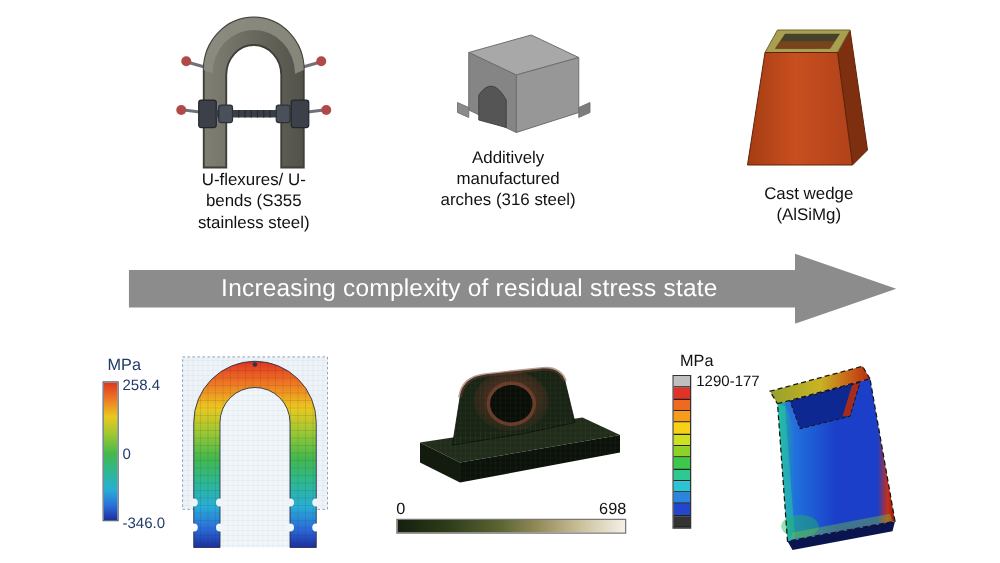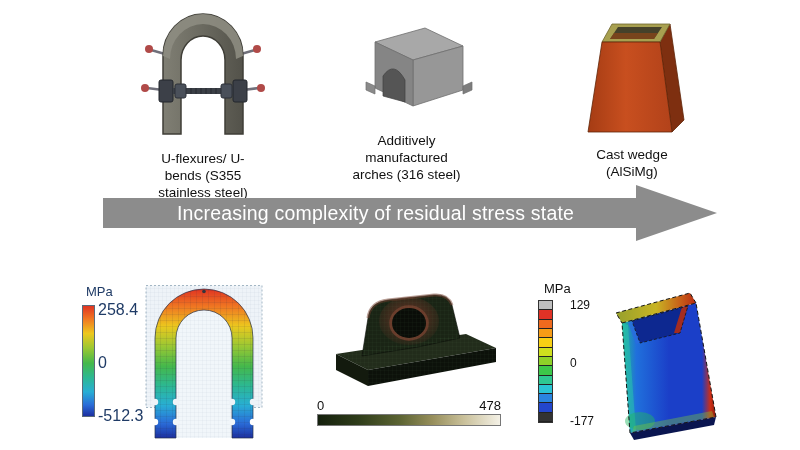--- a/index.html
+++ b/index.html
@@ -1,54 +1,54 @@
 <!DOCTYPE html>
 <html><head>
 <meta charset="utf-8">
 <style>
   * { margin:0; padding:0; box-sizing:border-box; }
   html,body { background:#ffffff; font-family:"Liberation Sans", sans-serif; }
   .canvas { position:relative; width:800px; height:450px; background:#ffffff; overflow:hidden; }
 
   .specimen { position:absolute; display:flex; flex-direction:column; align-items:center; }
-  .caption { font-size:13.5px; color:#111111; text-align:center; line-height:1.25; margin-top:15px; }
-
-  .arrow-wrap { position:absolute; left:103px; top:185px; width:614px; height:56px;text-decoration:underline; }
+  .caption { font-size:13.5px; color:#111111; text-align:center; line-height:1.25; margin-top:0; }
+
+  .arrow-wrap { position:absolute; left:103px; top:203px; width:614px; height:56px;text-decoration:underline; }
   .arrow-label { position:absolute; left:10px; top:0; width:525px; height:56px;
                  display:flex; align-items:center; justify-content:center;
                  color:#ffffff; font-size:19.5px; letter-spacing:0.2px; }
 
   
   .fea-ubend { position:absolute; left:82px; top:284px; width:195px; height:164px; }
   .cb-title-navy { font-size:13px; color:#1f3b66; margin-left:4px; margin-bottom:2px; }
   .cb-row { display:flex; align-items:flex-start; }
   .cb-vbar { width:13px; height:112px; border:1px solid #5a6a7a; margin-top:4px;
              background:linear-gradient(to bottom,#e03422 0%,#f07822 12%,#ecc81e 25%,#9cc832 38%,
                         #44b84c 52%,#2cb892 65%,#28aed4 78%,#2a6cd8 90%,#1c2fa0 100%); }
   .cb-vlabels { display:flex; flex-direction:column; justify-content:space-between;
-                height:124px; margin-left:3px; font-size:16px; color:#1f3b66; }
+                height:124px; margin-left:3px; font-size:12px; color:#1f3b66; }
   .ubend-svg { position:absolute; left:60px; top:0px; }
 
   
   .fea-arch { position:absolute; left:308px; top:290px; width:202px; }
   .cb-hlabels { display:flex; justify-content:space-between; width:184px; margin:0 auto;
                 font-size:13px; color:#111111; margin-top:2px; }
   .cb-hbar { width:184px; height:12px; margin:1px auto 0 auto; border:1px solid #777777;
              background:linear-gradient(to right,#14200d 0%,#2e3c1a 22%,#5c6433 45%,
                         #978f5c 63%,#c9c09a 80%,#f4f1e6 100%); }
   .fea-arch .caption { font-size:13.5px; margin-top:4px; }
 
   
   .fea-wedge { position:absolute; left:538px; top:281px; width:255px; height:168px; }
   .cb-title-black { font-size:13px; color:#111111; margin-left:6px; margin-bottom:2px; }
   .cb-seg { width:15px; height:123px; border:1px solid #333333; margin-top:2px;
             display:flex; flex-direction:column; }
   .cb-seg div { flex:1; border-bottom:0.5px solid #222; }
-  .cb-seg-labels { display:flex; flex-direction:column; justify-content:space-between;
-                   height:130px; margin-left:17px; font-size:12px; color:#111111; }
+  .cb-seg-labels { display:flex; flex-direction:row; justify-content:flex-start;
+                   height:130px; margin-left:4px; font-size:12px; color:#111111; }
   .wedge-svg { position:absolute; left:70px; top:2px; }
 </style>
 </head>
 <body>
 
 <div class="canvas">
 
   <div class="specimen" style="left:128px; top:4px; width:150px;">
     <svg width="140" height="132" viewBox="0 0 140 132">
       <defs>
@@ -92,21 +92,21 @@
       <polygon points="36,22 86,8 124,26 74,40" fill="#a8a8a8" stroke="#6f6f6f" stroke-width="0.8"></polygon>
       <polygon points="74,40 124,26 124,70 74,86" fill="#979797" stroke="#6f6f6f" stroke-width="0.8"></polygon>
       <polygon points="36,22 74,40 74,86 36,68" fill="#858585" stroke="#6f6f6f" stroke-width="0.8"></polygon>
       <polygon points="27,62 36,66 36,74 27,70" fill="#8a8a8a" stroke="#6f6f6f" stroke-width="0.7"></polygon>
       <polygon points="124,66 133,62 133,70 124,74" fill="#7d7d7d" stroke="#6f6f6f" stroke-width="0.7"></polygon>
       <path d="M44,76 L44,56 Q55,40 66,60 L66,82 Z" fill="#555555" stroke="#3f3f3f" stroke-width="0.7"></path>
     </svg>
     <div class="caption" style="width:125px;">Additively manufactured arches (316 steel)</div>
   </div>
 
-  <div class="specimen" style="left:562px; top:6px; width:140px;">
+  <div class="specimen" style="left:562px; top:6px; width:140px;align-items:flex-end;">
     <svg width="120" height="132" viewBox="0 0 120 132">
       <defs>
         <linearGradient id="wedgefront" x1="0" y1="0" x2="1" y2="0">
           <stop offset="0" stop-color="#a53c14"></stop>
             <stop offset="0.45" stop-color="#c84f1f"></stop>
             <stop offset="1" stop-color="#b2421a"></stop>
         </linearGradient>
       </defs>
       <polygon points="100,126 112,114 98,18 88,36" fill="#7e2f10" stroke="#5f2408" stroke-width="0.8"></polygon>
       <polygon points="30,36 88,36 98,18 40,18" fill="#a8a050" stroke="#6d652c" stroke-width="0.8"></polygon>
@@ -124,21 +124,21 @@
     <div class="arrow-label">Increasing complexity of residual stress state</div>
   </div>
 
   <div class="fea-ubend">
     <div class="cb-title-navy">MPa</div>
     <div class="cb-row">
       <div class="cb-vbar"></div>
       <div class="cb-vlabels">
         <span>258.4</span>
         <span>0</span>
-        <span>-512.3</span>
+        <span>-346.0</span>
       </div>
     </div>
     <svg class="ubend-svg" width="125" height="160" viewBox="0 0 125 160">
       <defs>
         <linearGradient id="rain" x1="0" y1="0" x2="0" y2="1">
           <stop offset="0" stop-color="#e03422"></stop>
             <stop offset="0.12" stop-color="#f07822"></stop>
           <stop offset="0.25" stop-color="#ecc81e"></stop>
             <stop offset="0.38" stop-color="#9cc832"></stop>
           <stop offset="0.52" stop-color="#44b84c"></stop>
@@ -191,21 +191,21 @@
       <ellipse cx="101" cy="31" rx="30" ry="24" fill="url(#redglow)"></ellipse>
       <path d="M60,28 Q62,12 80,10 L126,5 Q140,4 144,15" fill="none" stroke="#74402e" stroke-width="3" opacity="0.5"></path>
       <ellipse cx="101" cy="33" rx="18" ry="16" fill="none" stroke="#74402e" stroke-width="3.5" opacity="0.8"></ellipse>
       <ellipse cx="101" cy="33" rx="17" ry="15" fill="#0a0d08"></ellipse>
       <path d="M54,66 L60,28 Q62,12 80,10 L126,5 Q140,4 144,15 L152,48 L110,57 Z" fill="url(#dmesh)"></path>
       <polygon points="28,64 158,44 188,58 60,80" fill="url(#dmesh)"></polygon>
       <polygon points="60,80 188,58 188,72 60,96" fill="url(#dmesh)"></polygon>
     </svg>
     <div class="cb-hlabels">
       <span>0</span>
-      <span>478</span>
+      <span>698</span>
     </div>
     <div class="cb-hbar"></div>
   </div>
 
   <div class="fea-wedge">
     <div class="cb-title-black">MPa</div>
     <div class="cb-row">
       <div class="cb-seg">
         <div style="background:#bfbfbf"></div>
           <div style="background:#e03226"></div>

